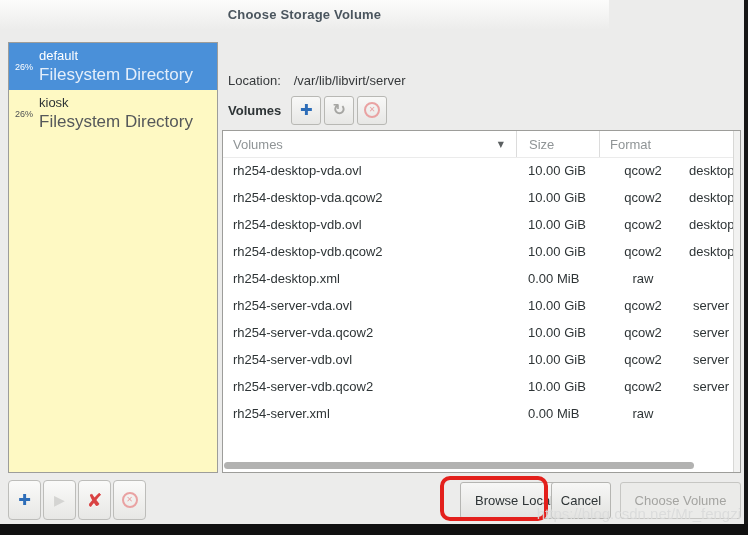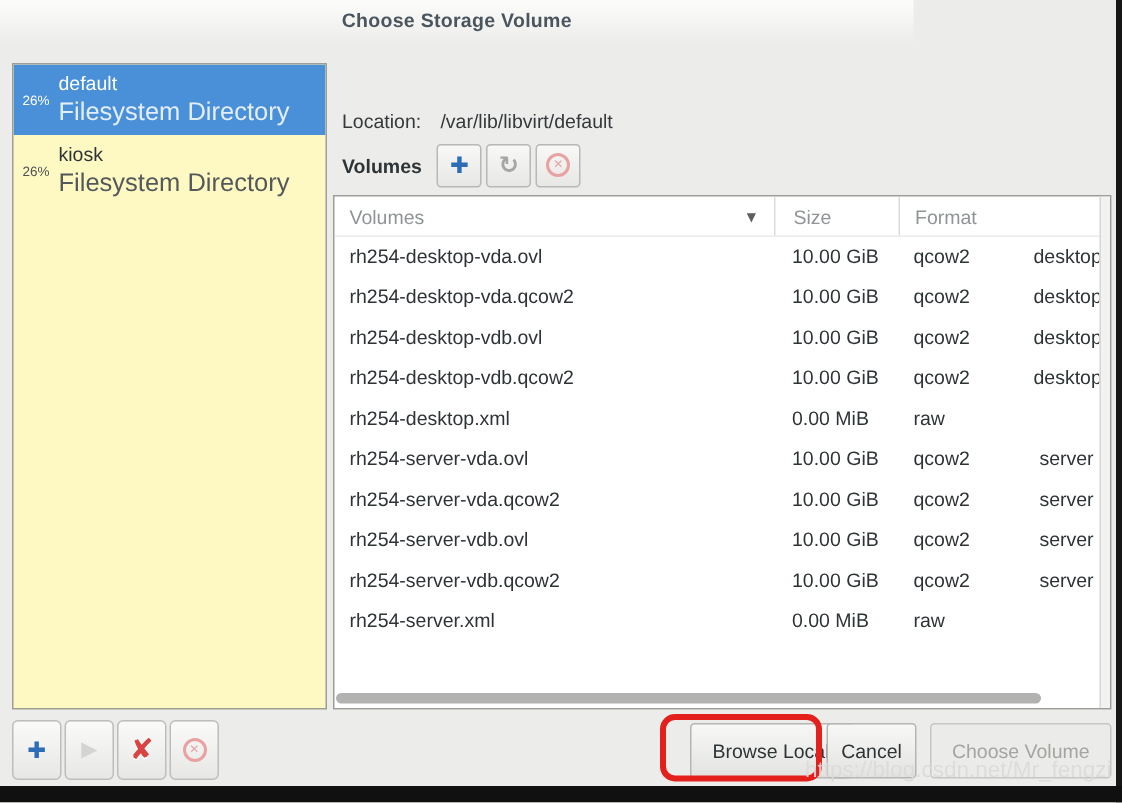--- a/index.html
+++ b/index.html
@@ -68,21 +68,21 @@
   .vt-header .hc{display:flex;align-items:center;box-sizing:border-box;}
   .hc1{width:293px;padding-left:10px;justify-content:space-between;}
   .hc2{width:83px;padding-left:12px;border-left:1px solid #dcdcdc;}
   .hc3{width:78px;padding-left:10px;border-left:1px solid #dcdcdc;}
   .hc4{flex:1;padding-left:12px;border-left:1px solid #dcdcdc;}
   .sort-arrow{font-size:8px;color:#5b5f61;margin-right:12px;font-family:"DejaVu Sans",sans-serif;}
   .vt-body{position:absolute;left:0;top:26px;right:7px;bottom:12px;overflow:hidden;}
   .vt-row{display:flex;height:27px;align-items:center;font-size:13px;color:#2e3436;white-space:nowrap;}
   .vt-row .c1{width:293px;padding-left:10px;box-sizing:border-box;overflow:hidden;}
   .vt-row .c2{width:83px;padding-left:12px;box-sizing:border-box;overflow:hidden;}
-  .vt-row .c3{width:78px;padding-left:10px;box-sizing:border-box;overflow:hidden;}
+  .vt-row .c3{width:78px;padding-left:10px;box-sizing:border-box;overflow:hidden;text-align:center;}
   .vt-row .c4{flex:1;padding-left:12px;box-sizing:border-box;overflow:hidden;text-align:center;}
   .v-scroll{
     position:absolute;top:0;right:0;width:7px;height:100%;
     background:#f2f2f1;border-left:1px solid #d8d8d6;box-sizing:border-box;
   }
   .h-scroll{
     position:absolute;left:1px;bottom:3px;width:470px;height:7px;
     background:#b2b2b1;border-radius:4px;
   }
 
@@ -144,21 +144,21 @@
       <span class="pct">26%</span>
       <span class="pool-text">
         <span class="pool-name">kiosk</span>
         <span class="pool-type">Filesystem Directory</span>
       </span>
     </div>
   </div>
 
   <div class="detail-row row-location">
     <span class="lbl">Location:</span>
-    <span>/var/lib/libvirt/default</span>
+    <span>/var/lib/libvirt/server</span>
   </div>
 
   <div class="vol-toolbar">
     <span class="vlabel">Volumes</span>
     <span class="tb-btn">
       <span class="icon icon-add">✚</span>
     </span>
     <span class="tb-btn">
       <span class="icon icon-refresh">↻</span>
     </span>

